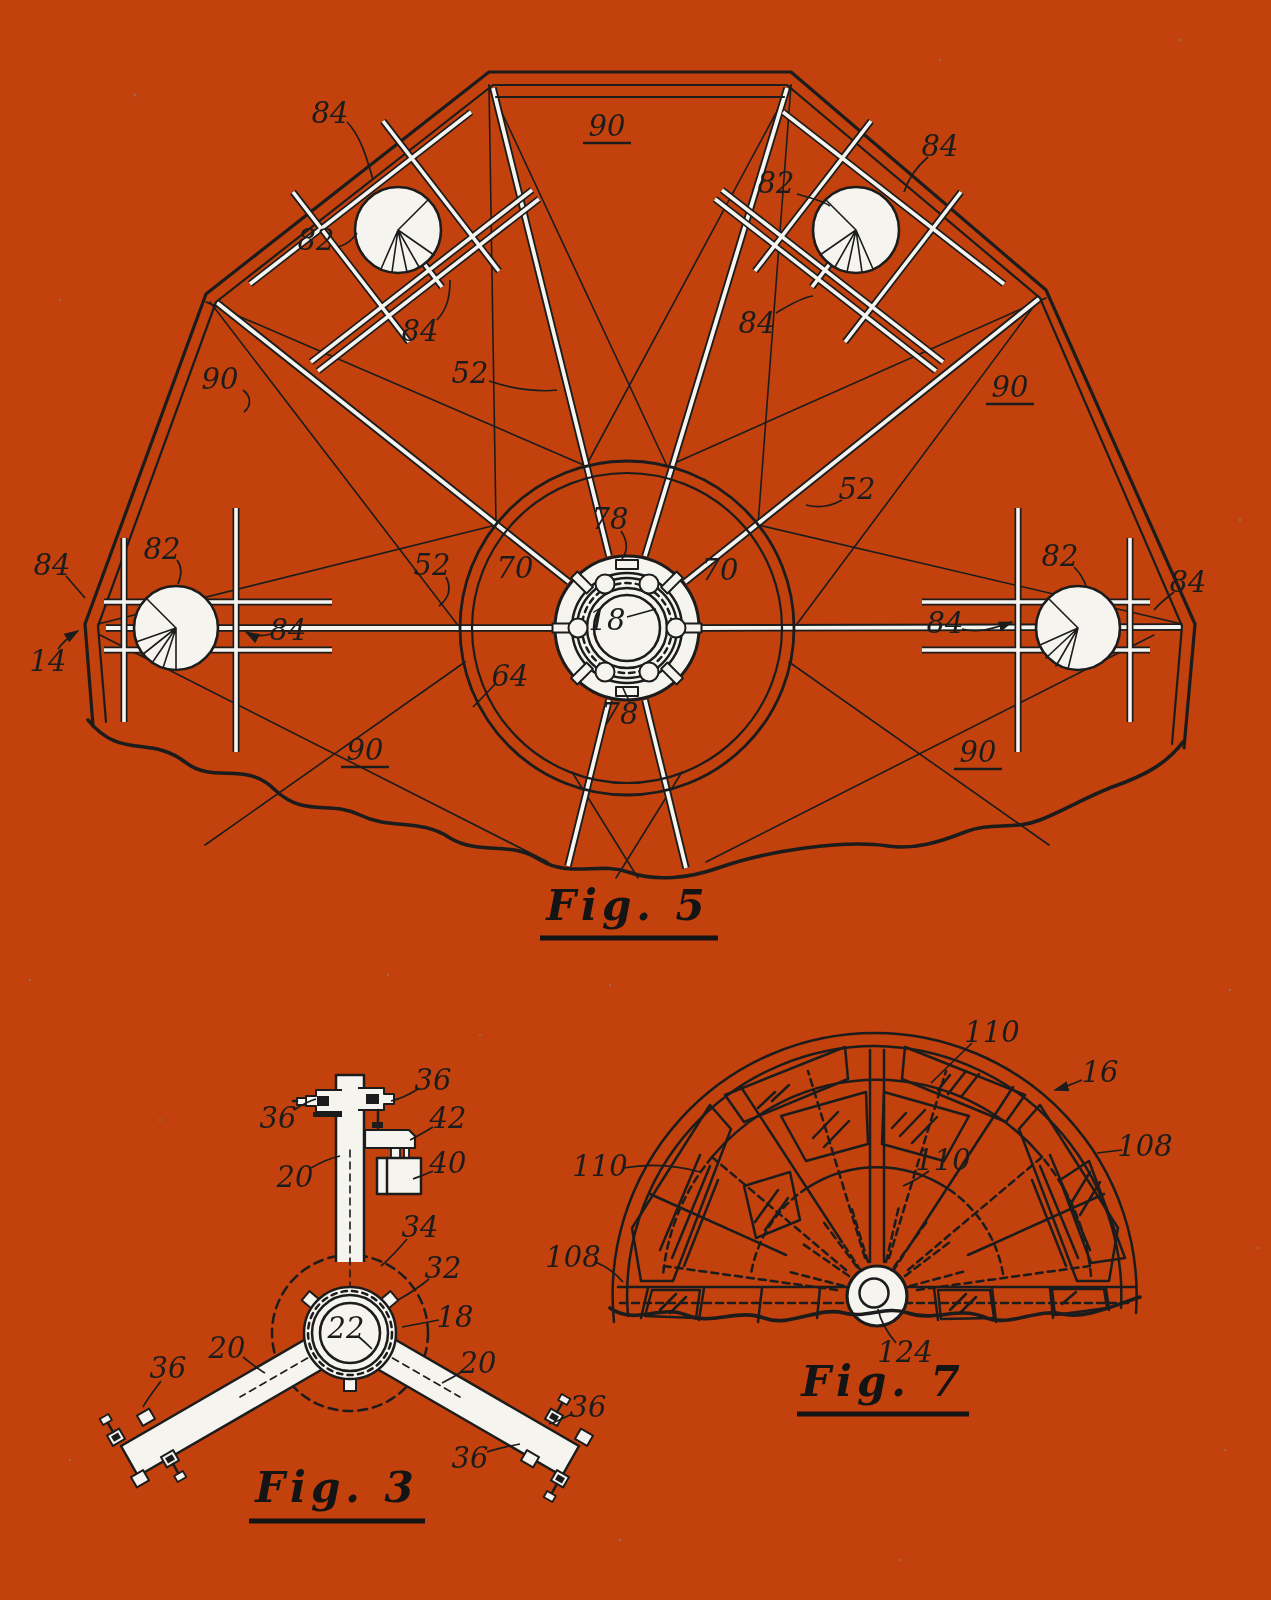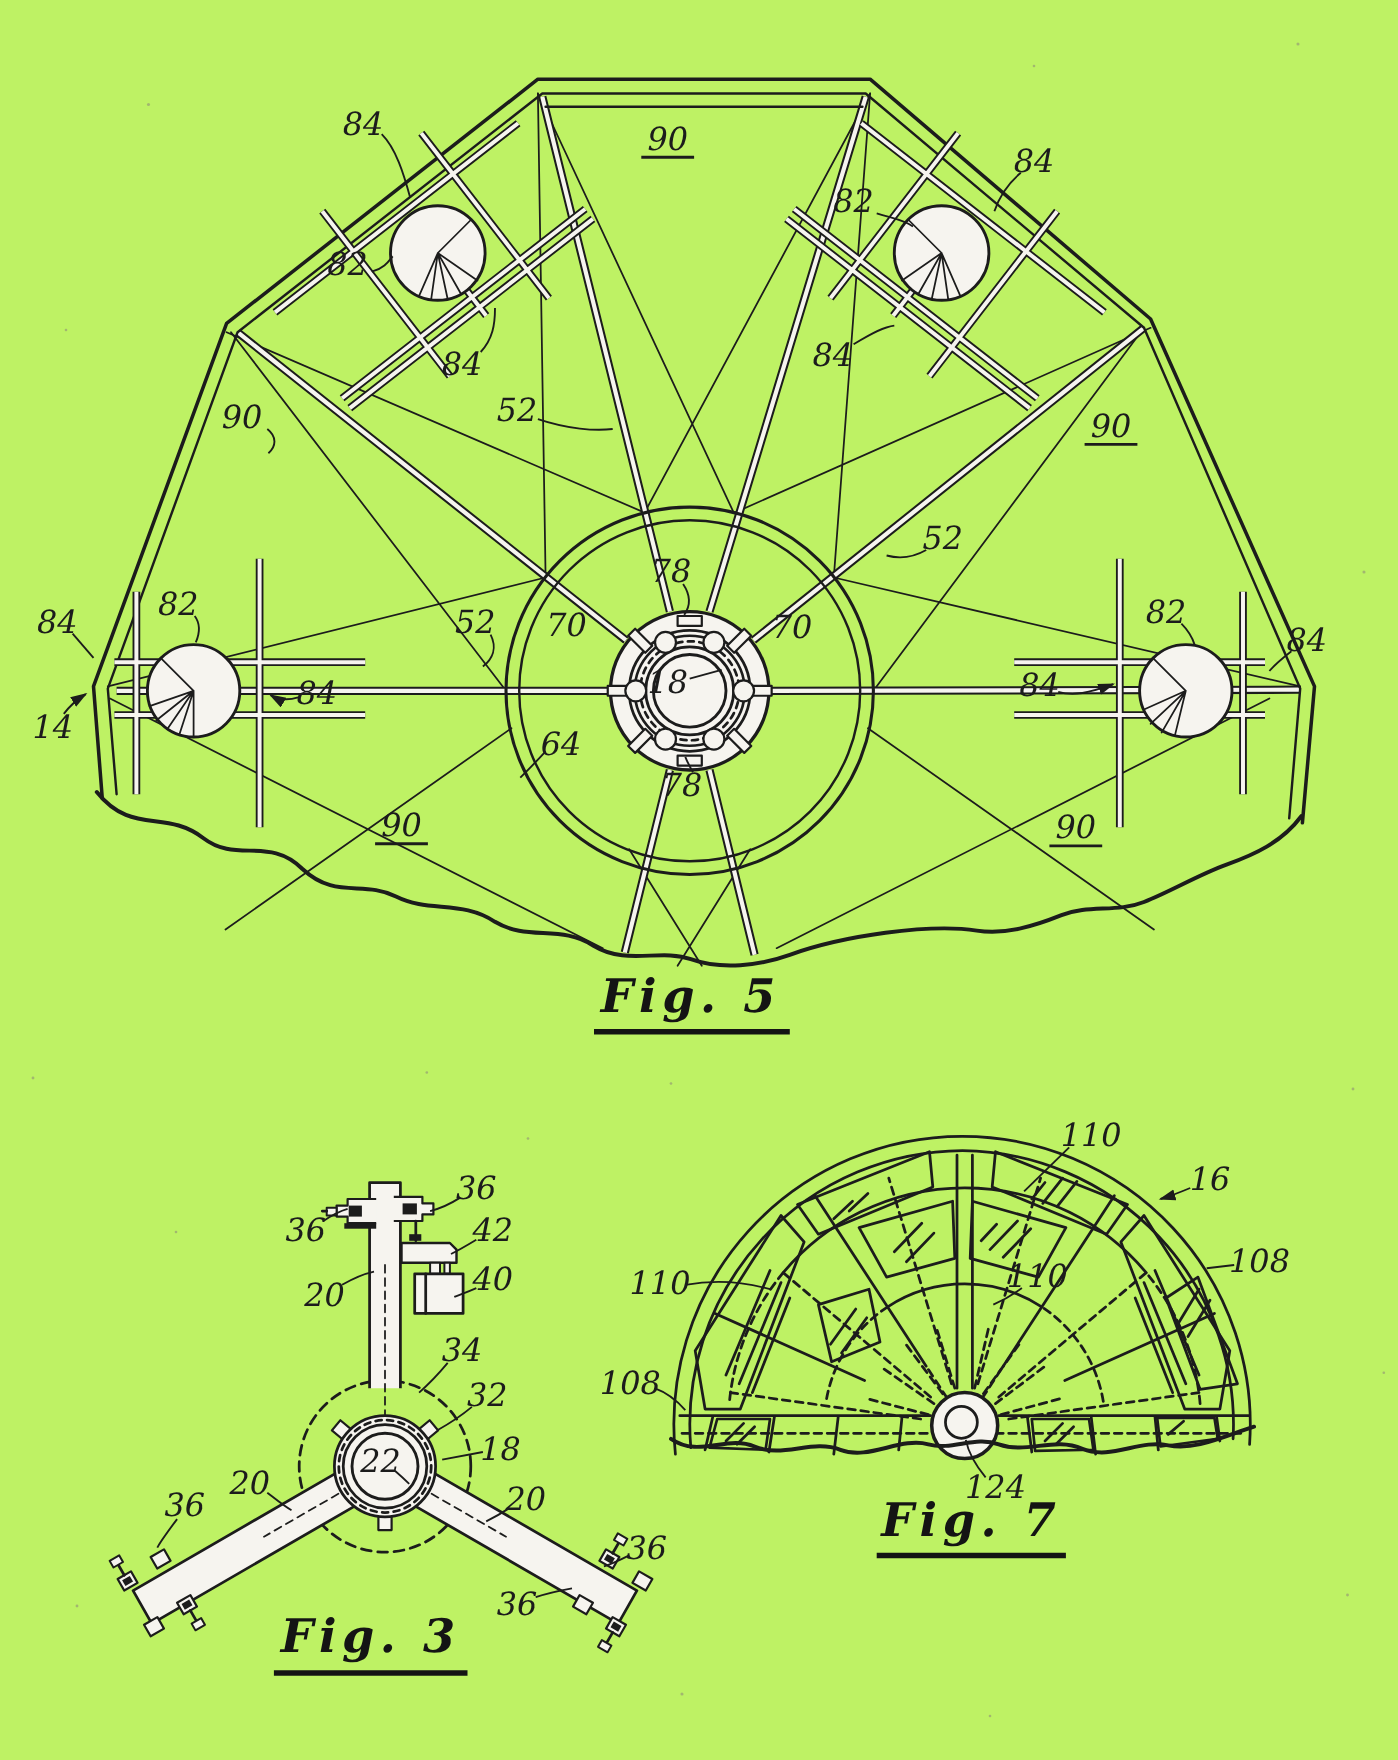--- a/index.html
+++ b/index.html
@@ -1,16 +1,16 @@
 <!DOCTYPE html>
 <html><head>
 <meta charset="utf-8">
 <style>
   html,body{margin:0;padding:0;background:#f6f4ef;}
-  .sheet{width:1271px;height:1600px;position:relative;background:#bef264;}
+  .sheet{width:1271px;height:1600px;position:relative;background:#c2410c;}
   svg{display:block;}
   .ink{stroke:#1c1c1c;fill:none;stroke-width:2.5;stroke-linecap:round;stroke-linejoin:round;}
   .thin{stroke-width:1.6;}
   .med{stroke-width:2.2;}
   .thick{stroke-width:3.2;}
   .xthick{stroke-width:3.6;}
   .bgfill{fill:#f6f4ef;stroke:#1c1c1c;stroke-linejoin:round;}
   .inkfill{fill:#1c1c1c;stroke:none;}
   .dash{stroke-dasharray:9 6;}
   .dash2{stroke-dasharray:7 5;}

